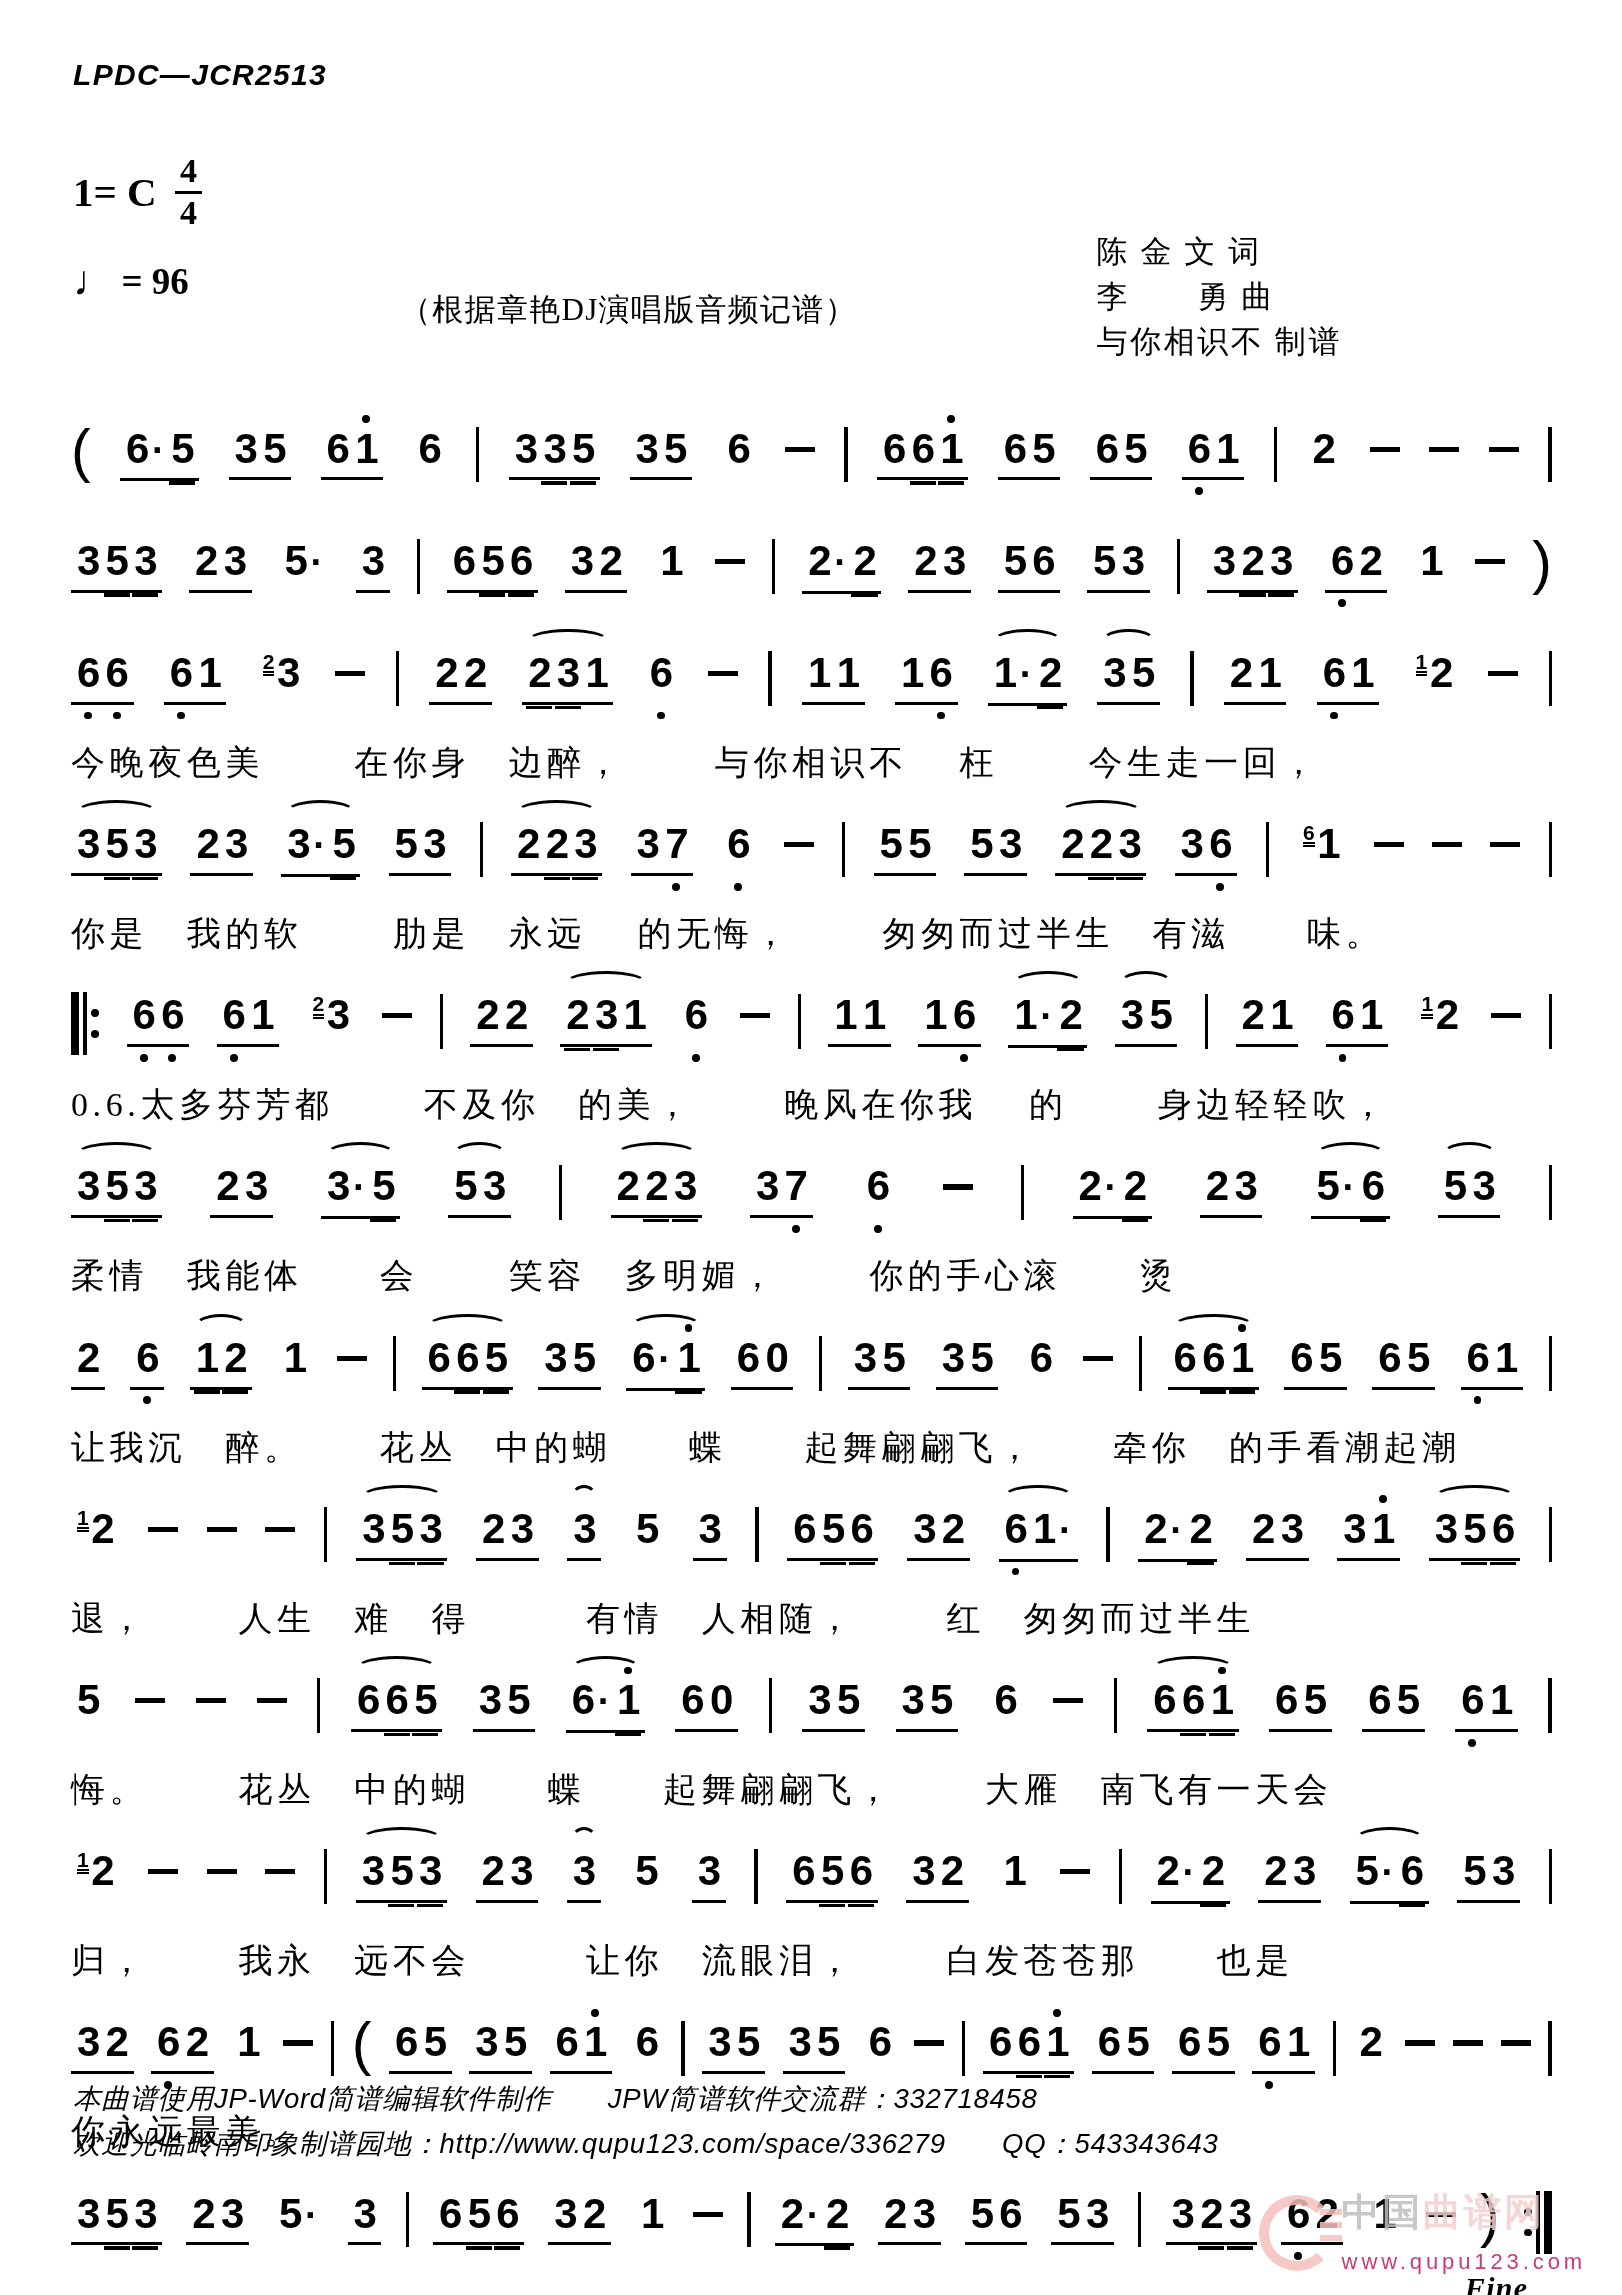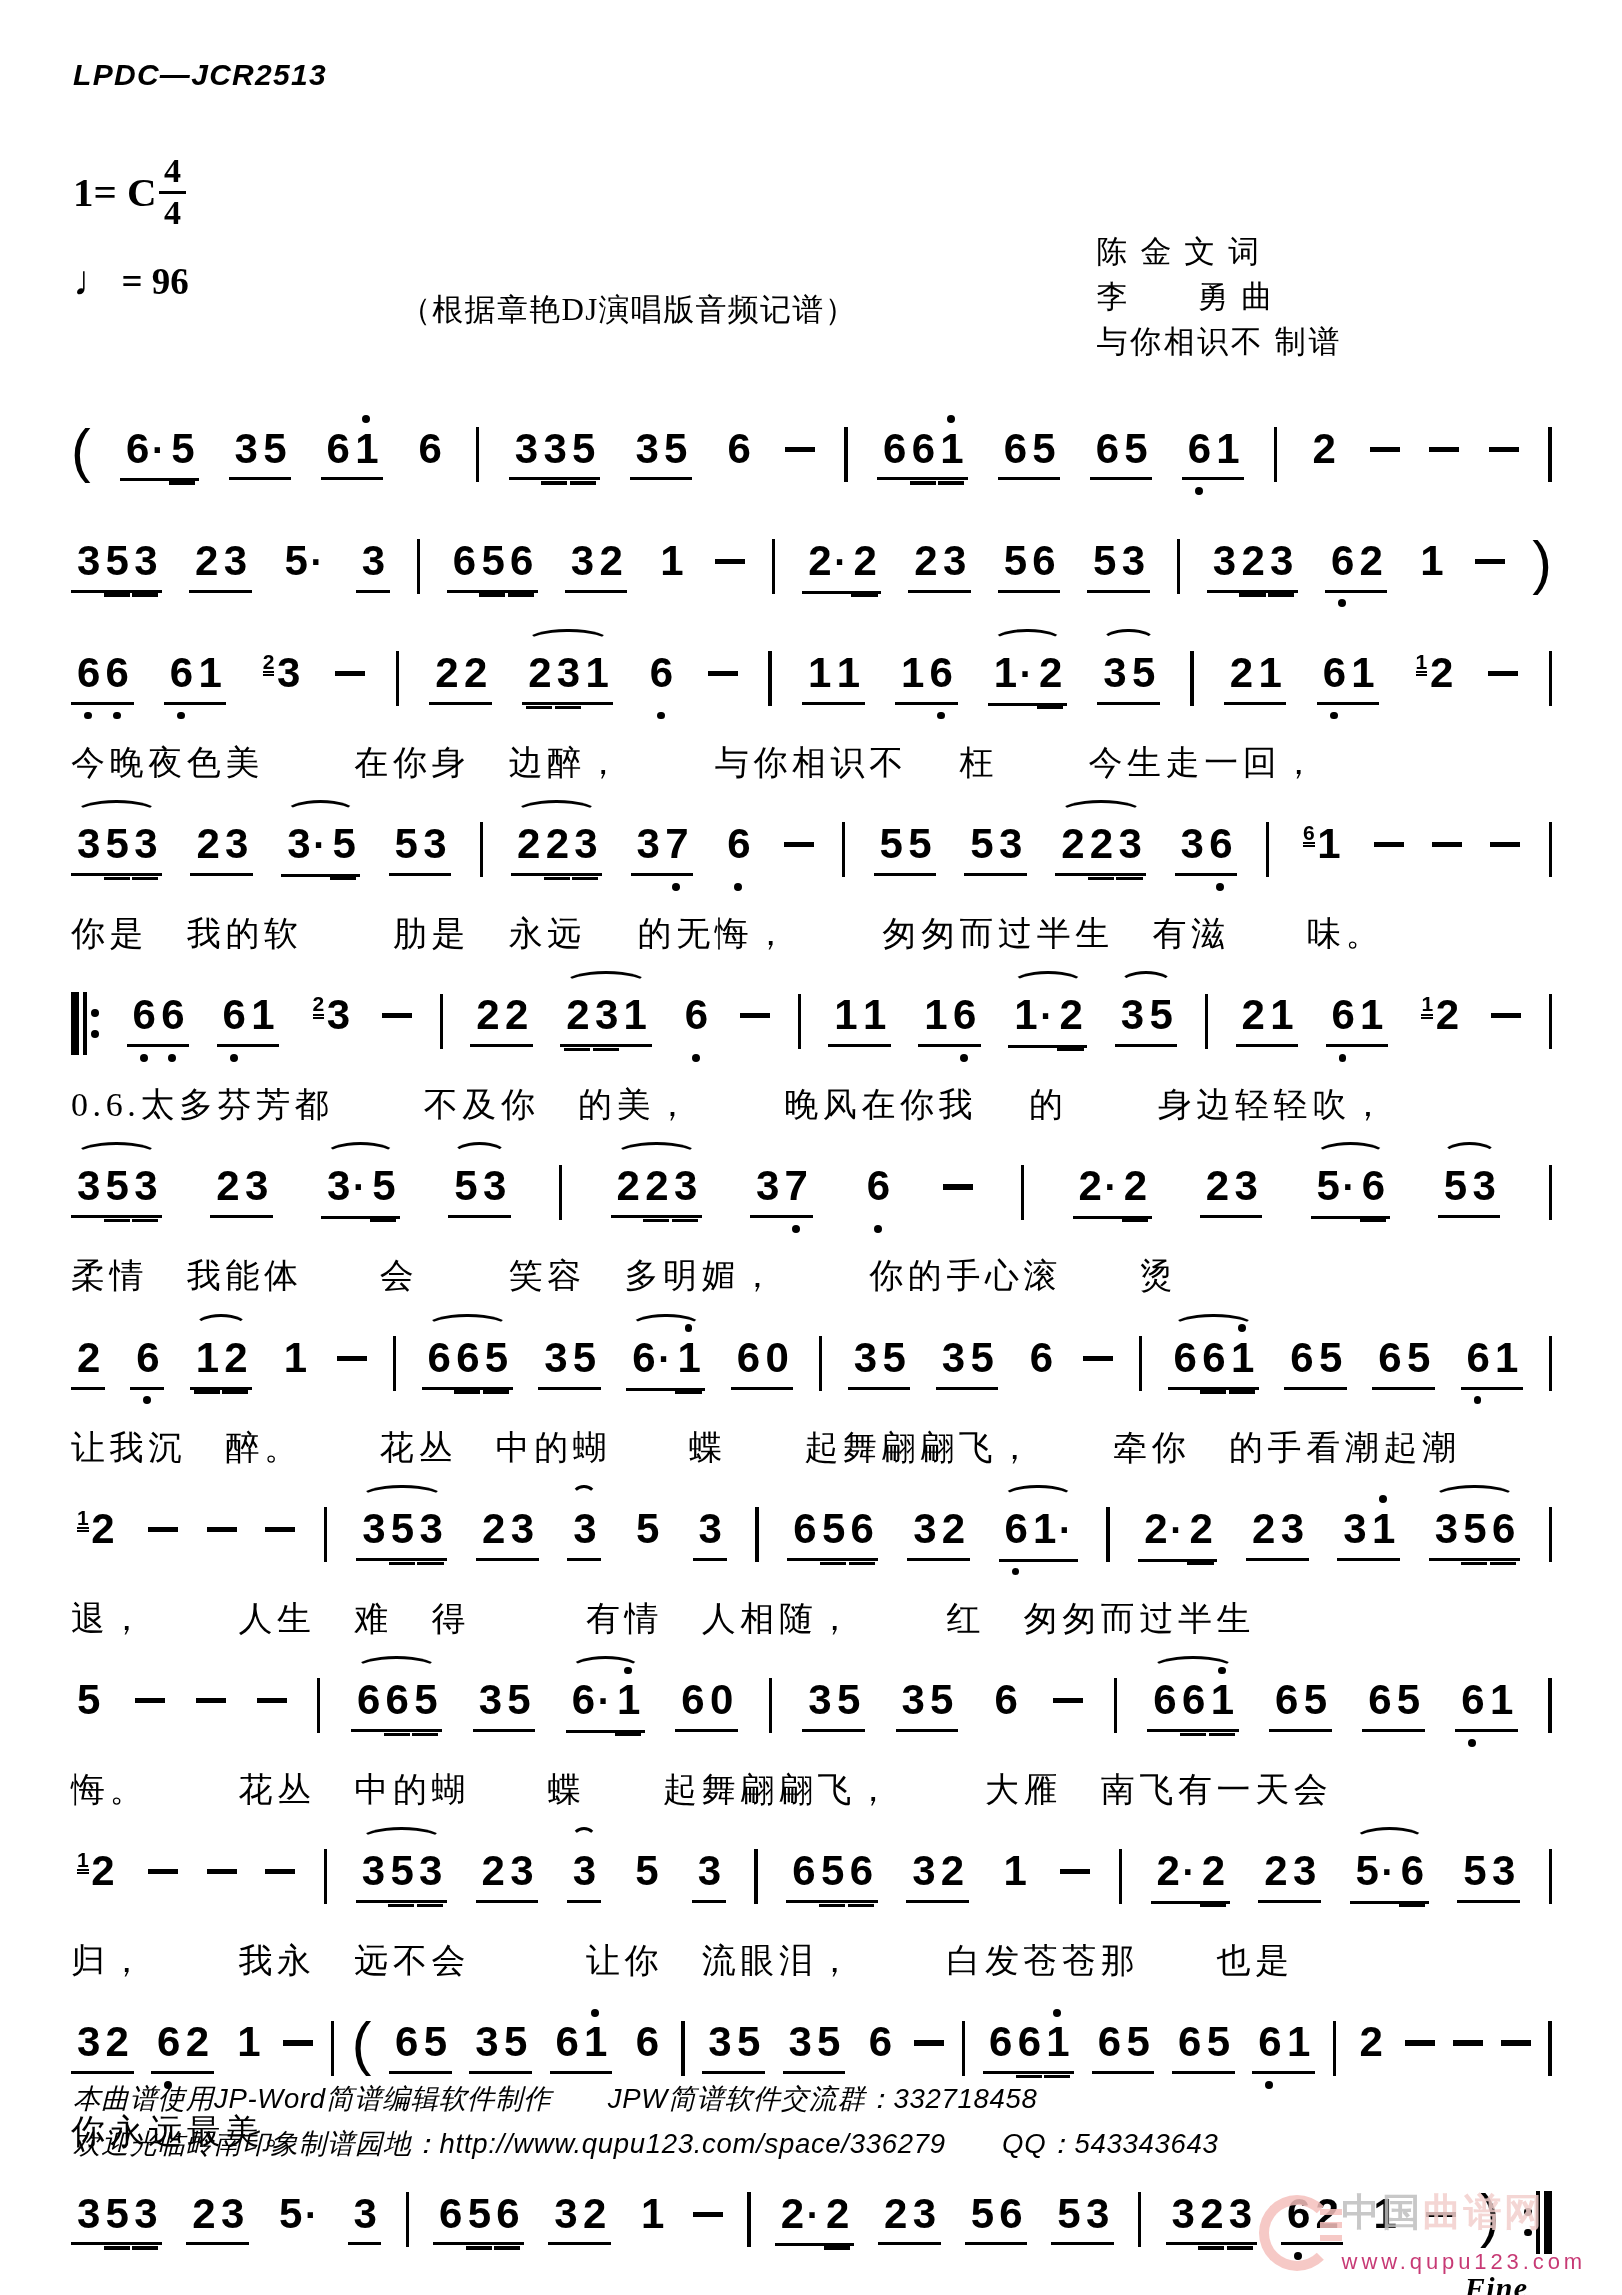--- a/index.html
+++ b/index.html
@@ -5,21 +5,21 @@
   html,body{margin:0;padding:0;}
   body{
     width:1623px;height:2295px;position:relative;background:#ffffff;
     font-family:"Liberation Sans",sans-serif;color:#000;overflow:hidden;
   }
   
   #header{position:relative;height:393px;}
   .catalog{position:absolute;left:73px;top:58px;font:italic 700 30px "Liberation Sans",sans-serif;letter-spacing:1.3px;}
   .title{position:absolute;left:0;right:0;top:84px;text-align:center;
     font-family:"Liberation Serif",serif;font-weight:900;font-size:63px;letter-spacing:13px;}
-  .keytime{position:absolute;left:73px;top:154px;display:flex;align-items:center;gap:2px;
+  .keytime{position:absolute;left:73px;top:154px;display:flex;align-items:center;gap:18px;
     font-family:"Liberation Serif",serif;font-weight:700;font-size:41px;}
   .tsig{display:flex;flex-direction:column;align-items:center;line-height:1;}
   .tsig .num{font-size:34px;font-weight:700;}
   .tsig .fbar{width:27.5px;height:3.3px;background:#000;margin:2.6px 0;}
   .tempo{position:absolute;left:73px;top:257px;display:flex;align-items:center;gap:6.5px;
     font-family:"Liberation Serif",serif;font-weight:700;font-size:37px;}
   .tempo .q{font-size:42px;}
   .subtitle{position:absolute;left:0;right:366px;top:289px;text-align:center;
     font-family:"Liberation Serif",serif;font-size:31px;letter-spacing:1.3px;}
   .credits{position:absolute;right:281px;top:230px;

